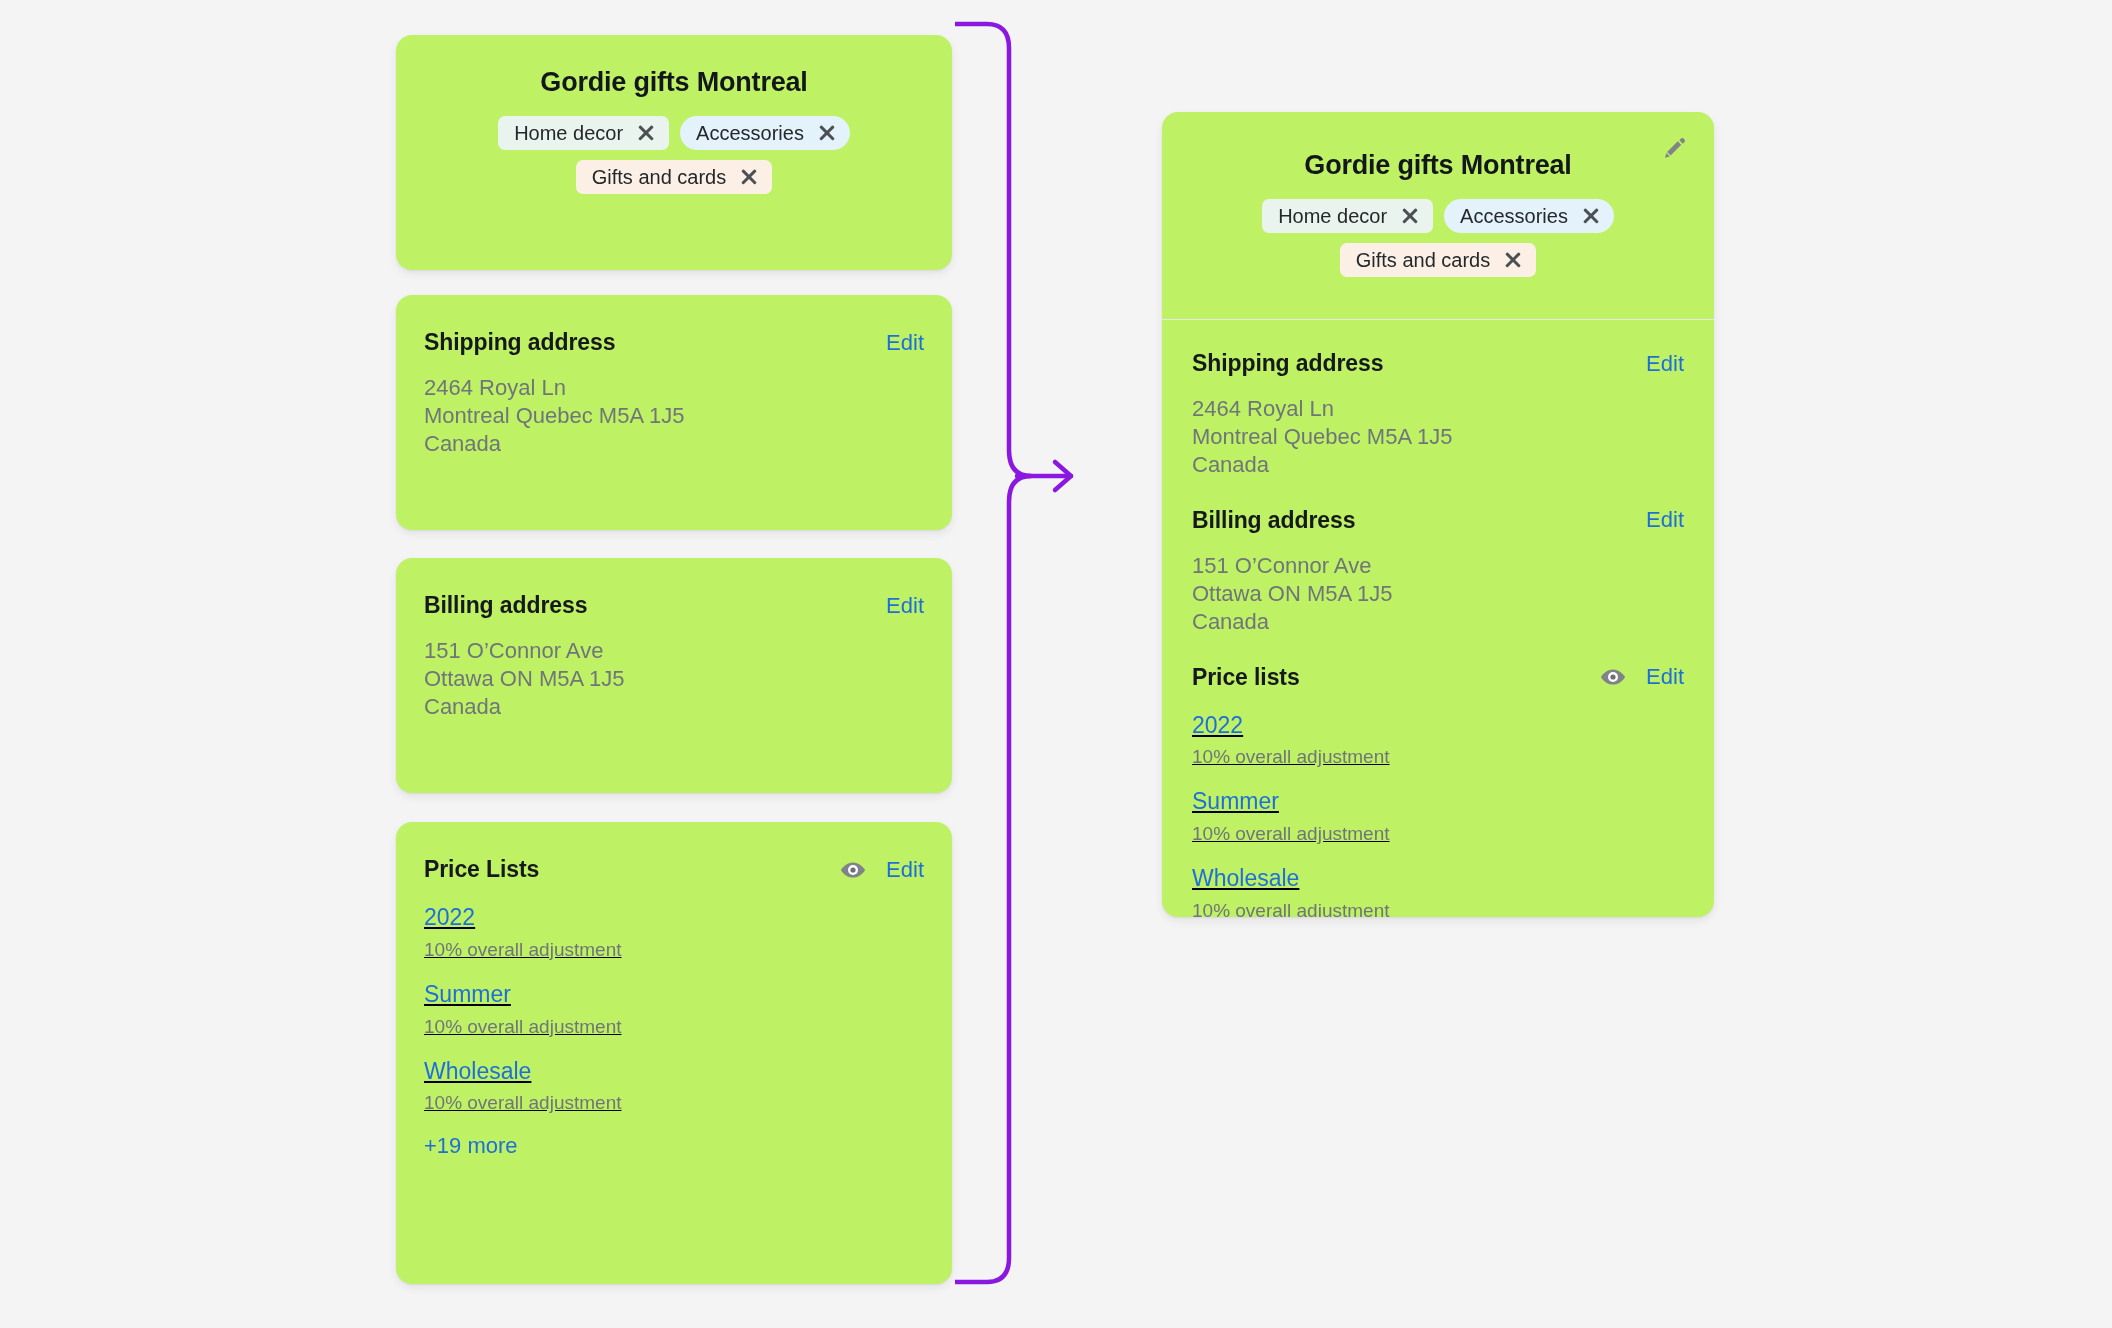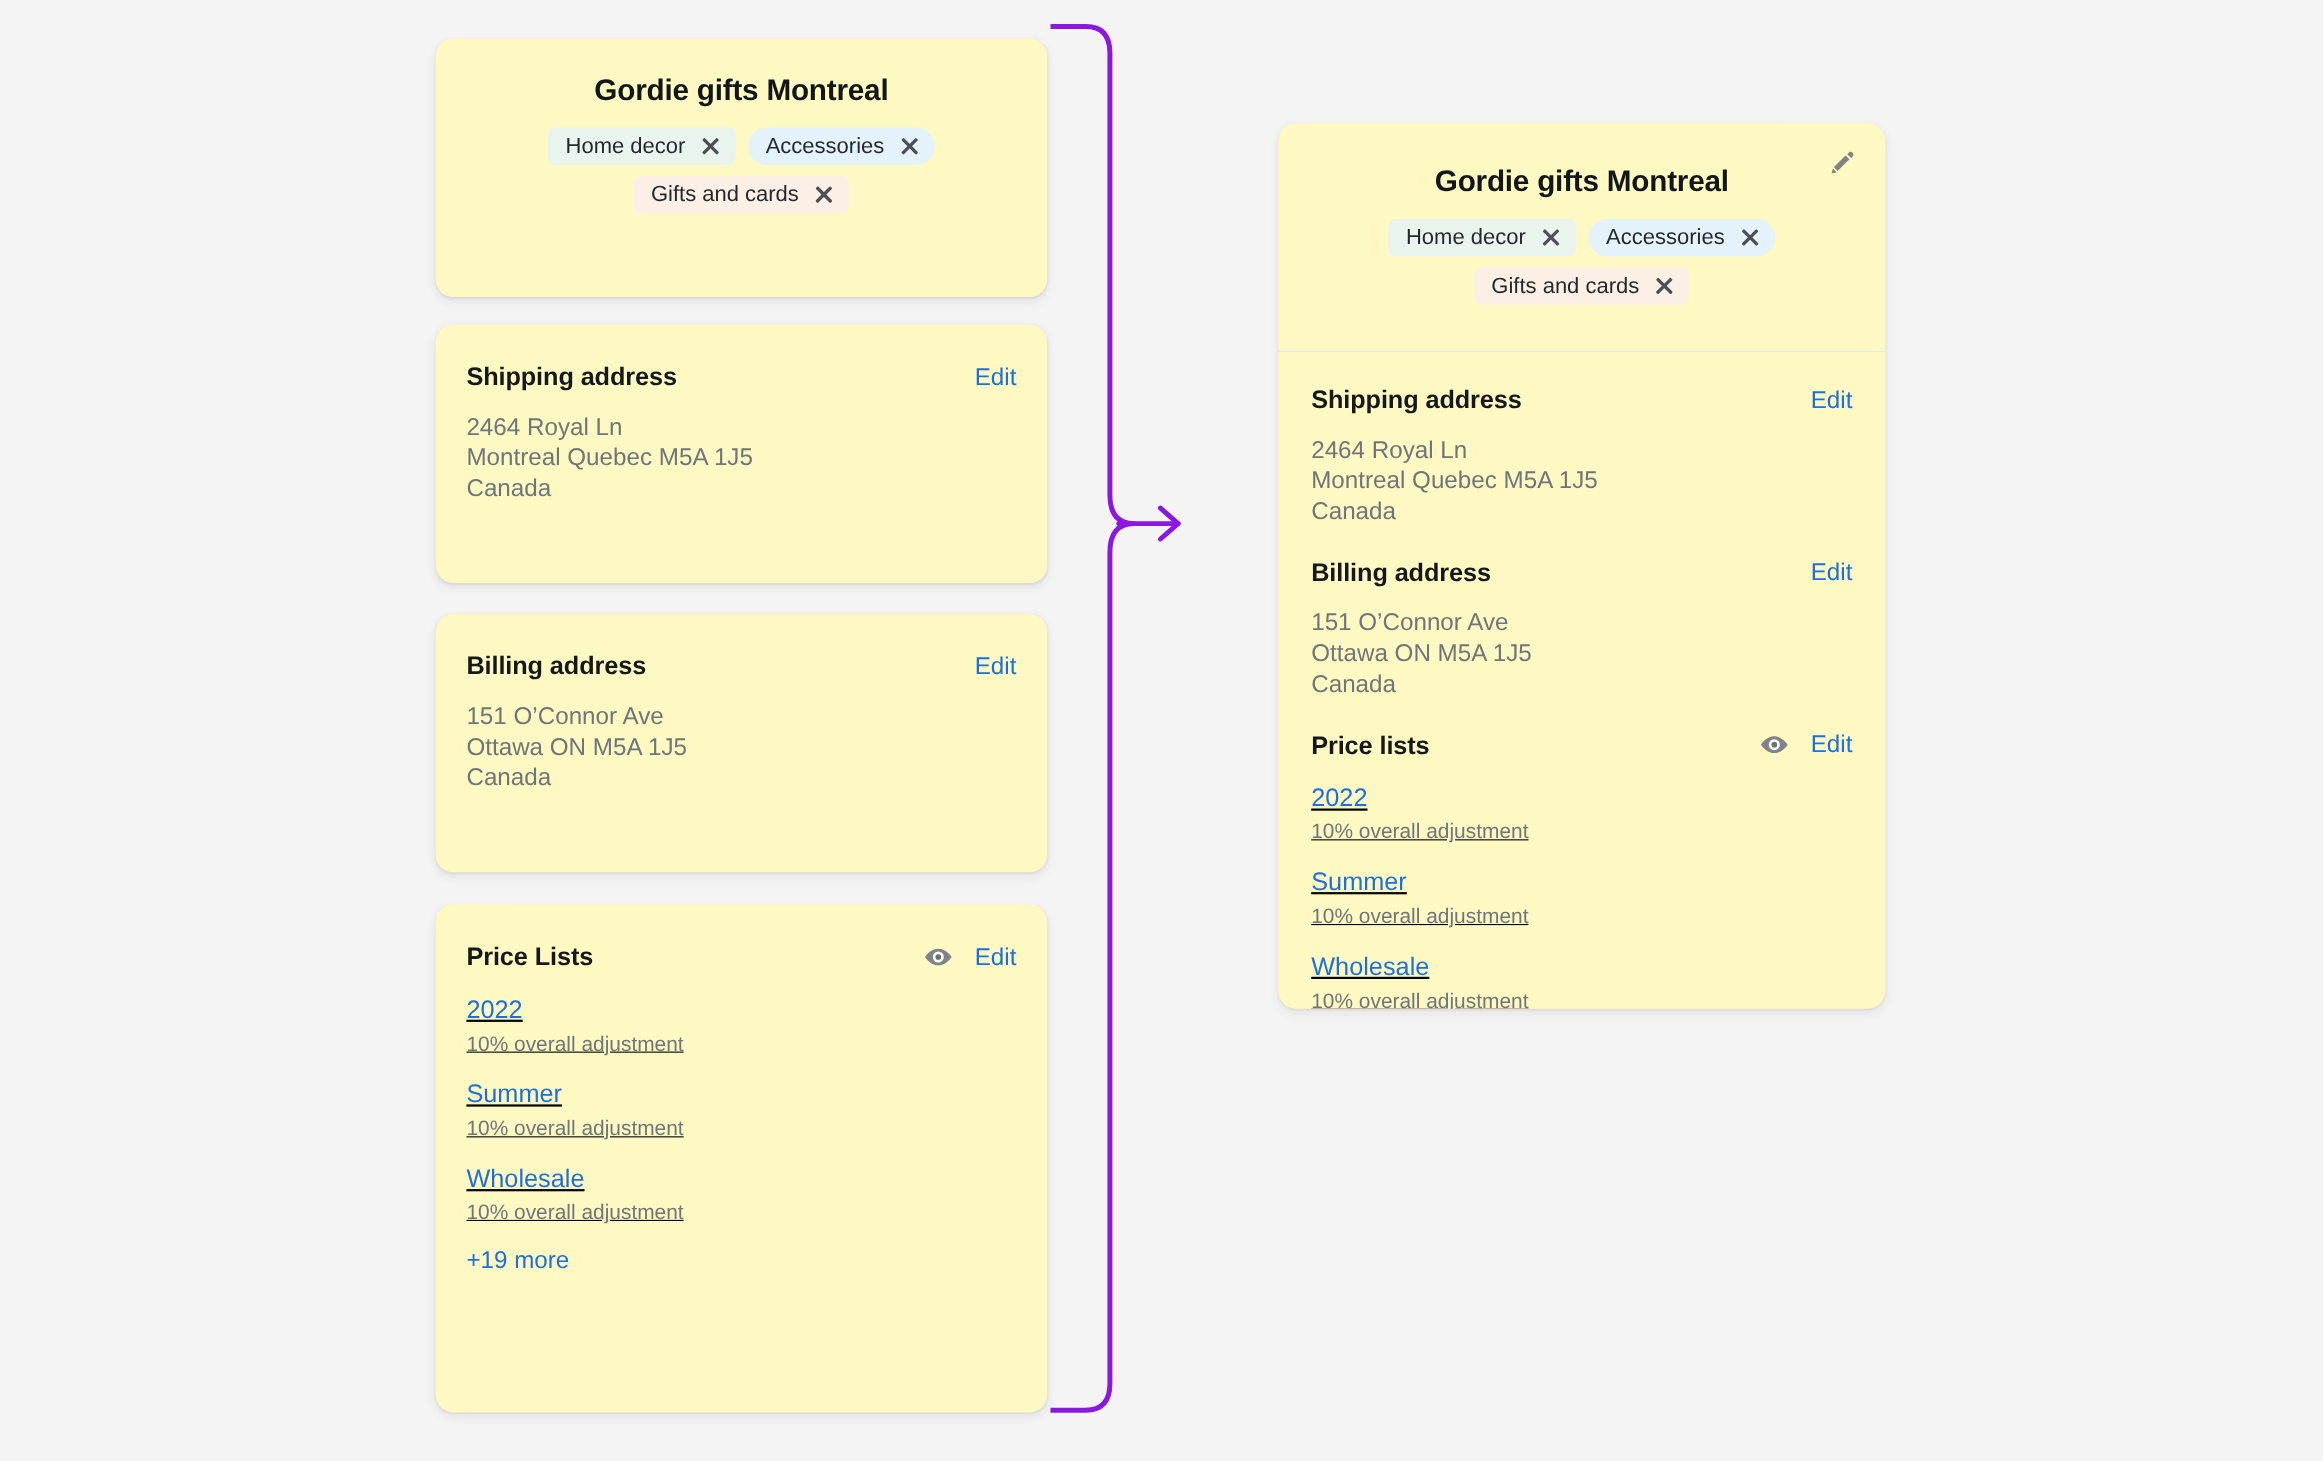--- a/index.html
+++ b/index.html
@@ -17,21 +17,21 @@
   }
 
   .stage {
     position: absolute;
     inset: 0;
   }
 
   
   .card {
     position: absolute;
-    background: #fef9c3;
+    background: #bef264;
     border-radius: 16px;
     box-shadow: 0 1px 2px rgba(0,0,0,0.06),
                 0 4px 10px rgba(0,0,0,0.07);
     box-sizing: border-box;
   }
 
   
   #left-col-header-card {
     left: 396px;  top: 35px;  width: 556px; height: 235px;
     padding: 0;

